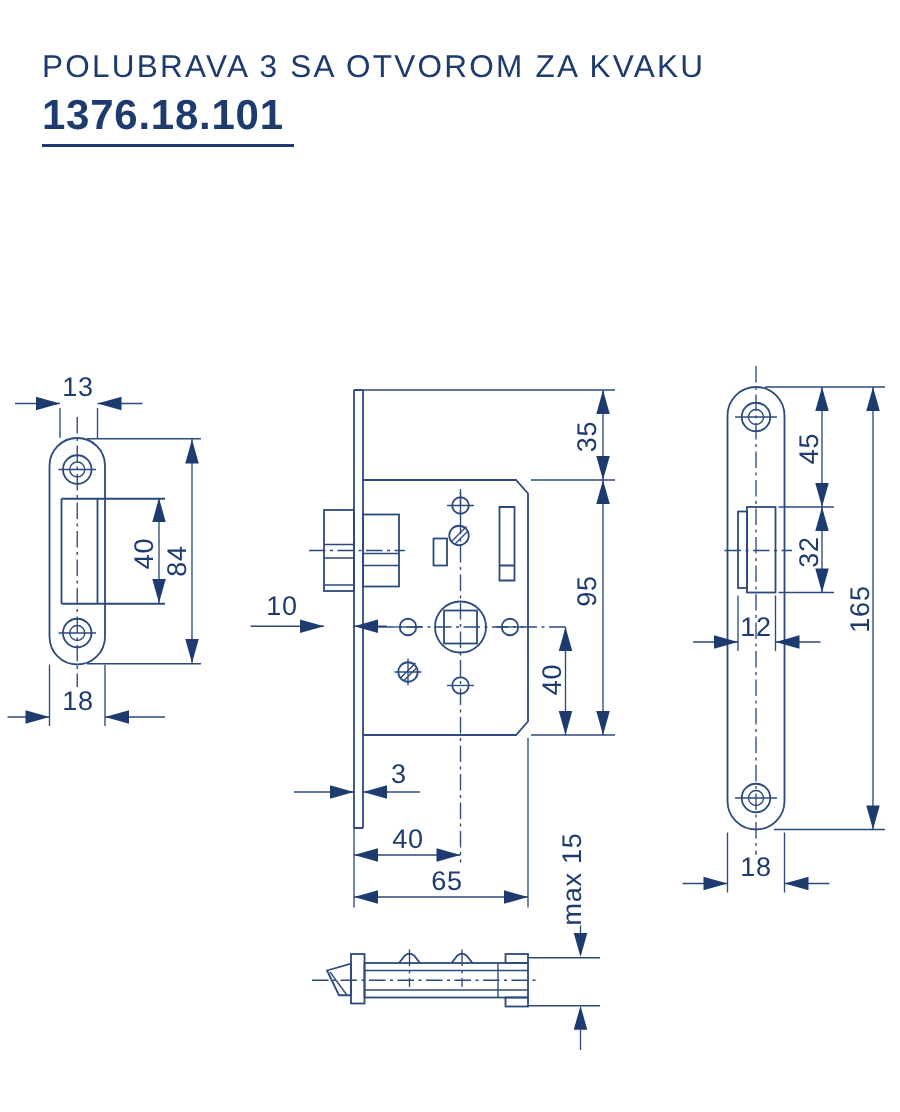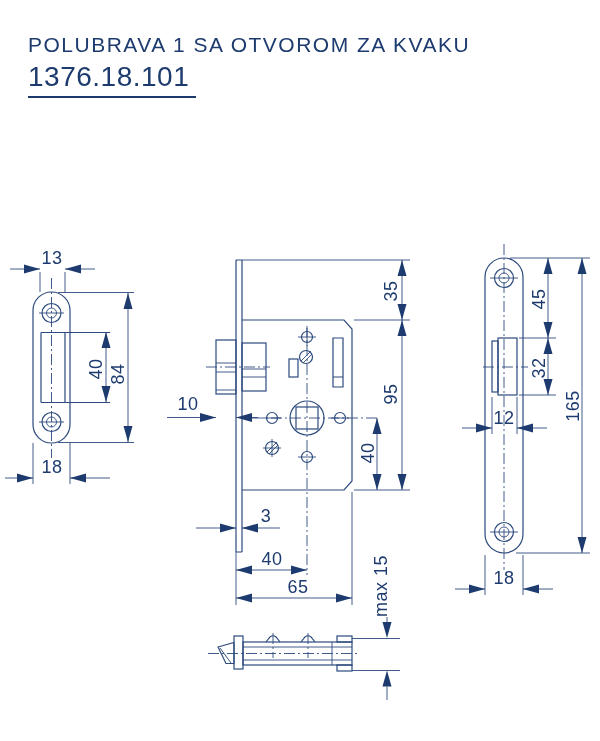--- a/index.html
+++ b/index.html
@@ -1,35 +1,35 @@
 <!DOCTYPE html>
 <html><head>
 <meta charset="utf-8">
 <style>
   html,body{margin:0;padding:0;background:#ffffff;}
   body{width:600px;height:741px;position:relative;font-family:"Liberation Sans",sans-serif;overflow:hidden;}
   .page{position:absolute;inset:0;background:#fff;}
   .title-block{position:absolute;left:28px;top:33px;color:#1d3b6e;}
   .title-line1{font-size:21px;letter-spacing:1.5px;font-weight:normal;white-space:nowrap;}
-  .title-line2{font-size:28px;font-weight:normal;letter-spacing:.5px;margin-top:4px;padding-bottom:3px;
+  .title-line2{font-size:28px;font-weight:bold;letter-spacing:.5px;margin-top:4px;padding-bottom:3px;
                border-bottom:2.5px solid #1d3b6e;display:inline-block;min-width:168px;}
   svg{position:absolute;left:0;top:0;}
   .ln{stroke:#2c4a7d;stroke-width:1.2;fill:none;}
   .thin{stroke:#2c4a7d;stroke-width:.9;fill:none;}
   .cl{stroke:#2c4a7d;stroke-width:.9;fill:none;stroke-dasharray:11 3 2 3;}
   .ar{fill:#1d3b6e;stroke:none;}
   .dim{font-family:"Liberation Sans",sans-serif;font-size:18px;fill:#1d3b6e;letter-spacing:.5px;}
 </style>
 </head>
 <body>
 
 <div class="page">
 
   <div class="title-block">
-    <div class="title-line1">POLUBRAVA 1 SA OTVOROM ZA KVAKU</div>
+    <div class="title-line1">POLUBRAVA 3 SA OTVOROM ZA KVAKU</div>
     <div class="title-line2">1376.18.101</div>
   </div>
 
   <svg width="600" height="741" viewBox="0 0 600 741">
 
     <g>
       <rect class="ln" x="33" y="292" width="37" height="151" rx="18.5"></rect>
       <path class="cl" d="M51.5,278 V458"></path>
 
       <path class="ln" d="M41,332.5 H110 M41,402.5 H110 M41,332.5 V402.5 M65,332.5 V402.5"></path>

